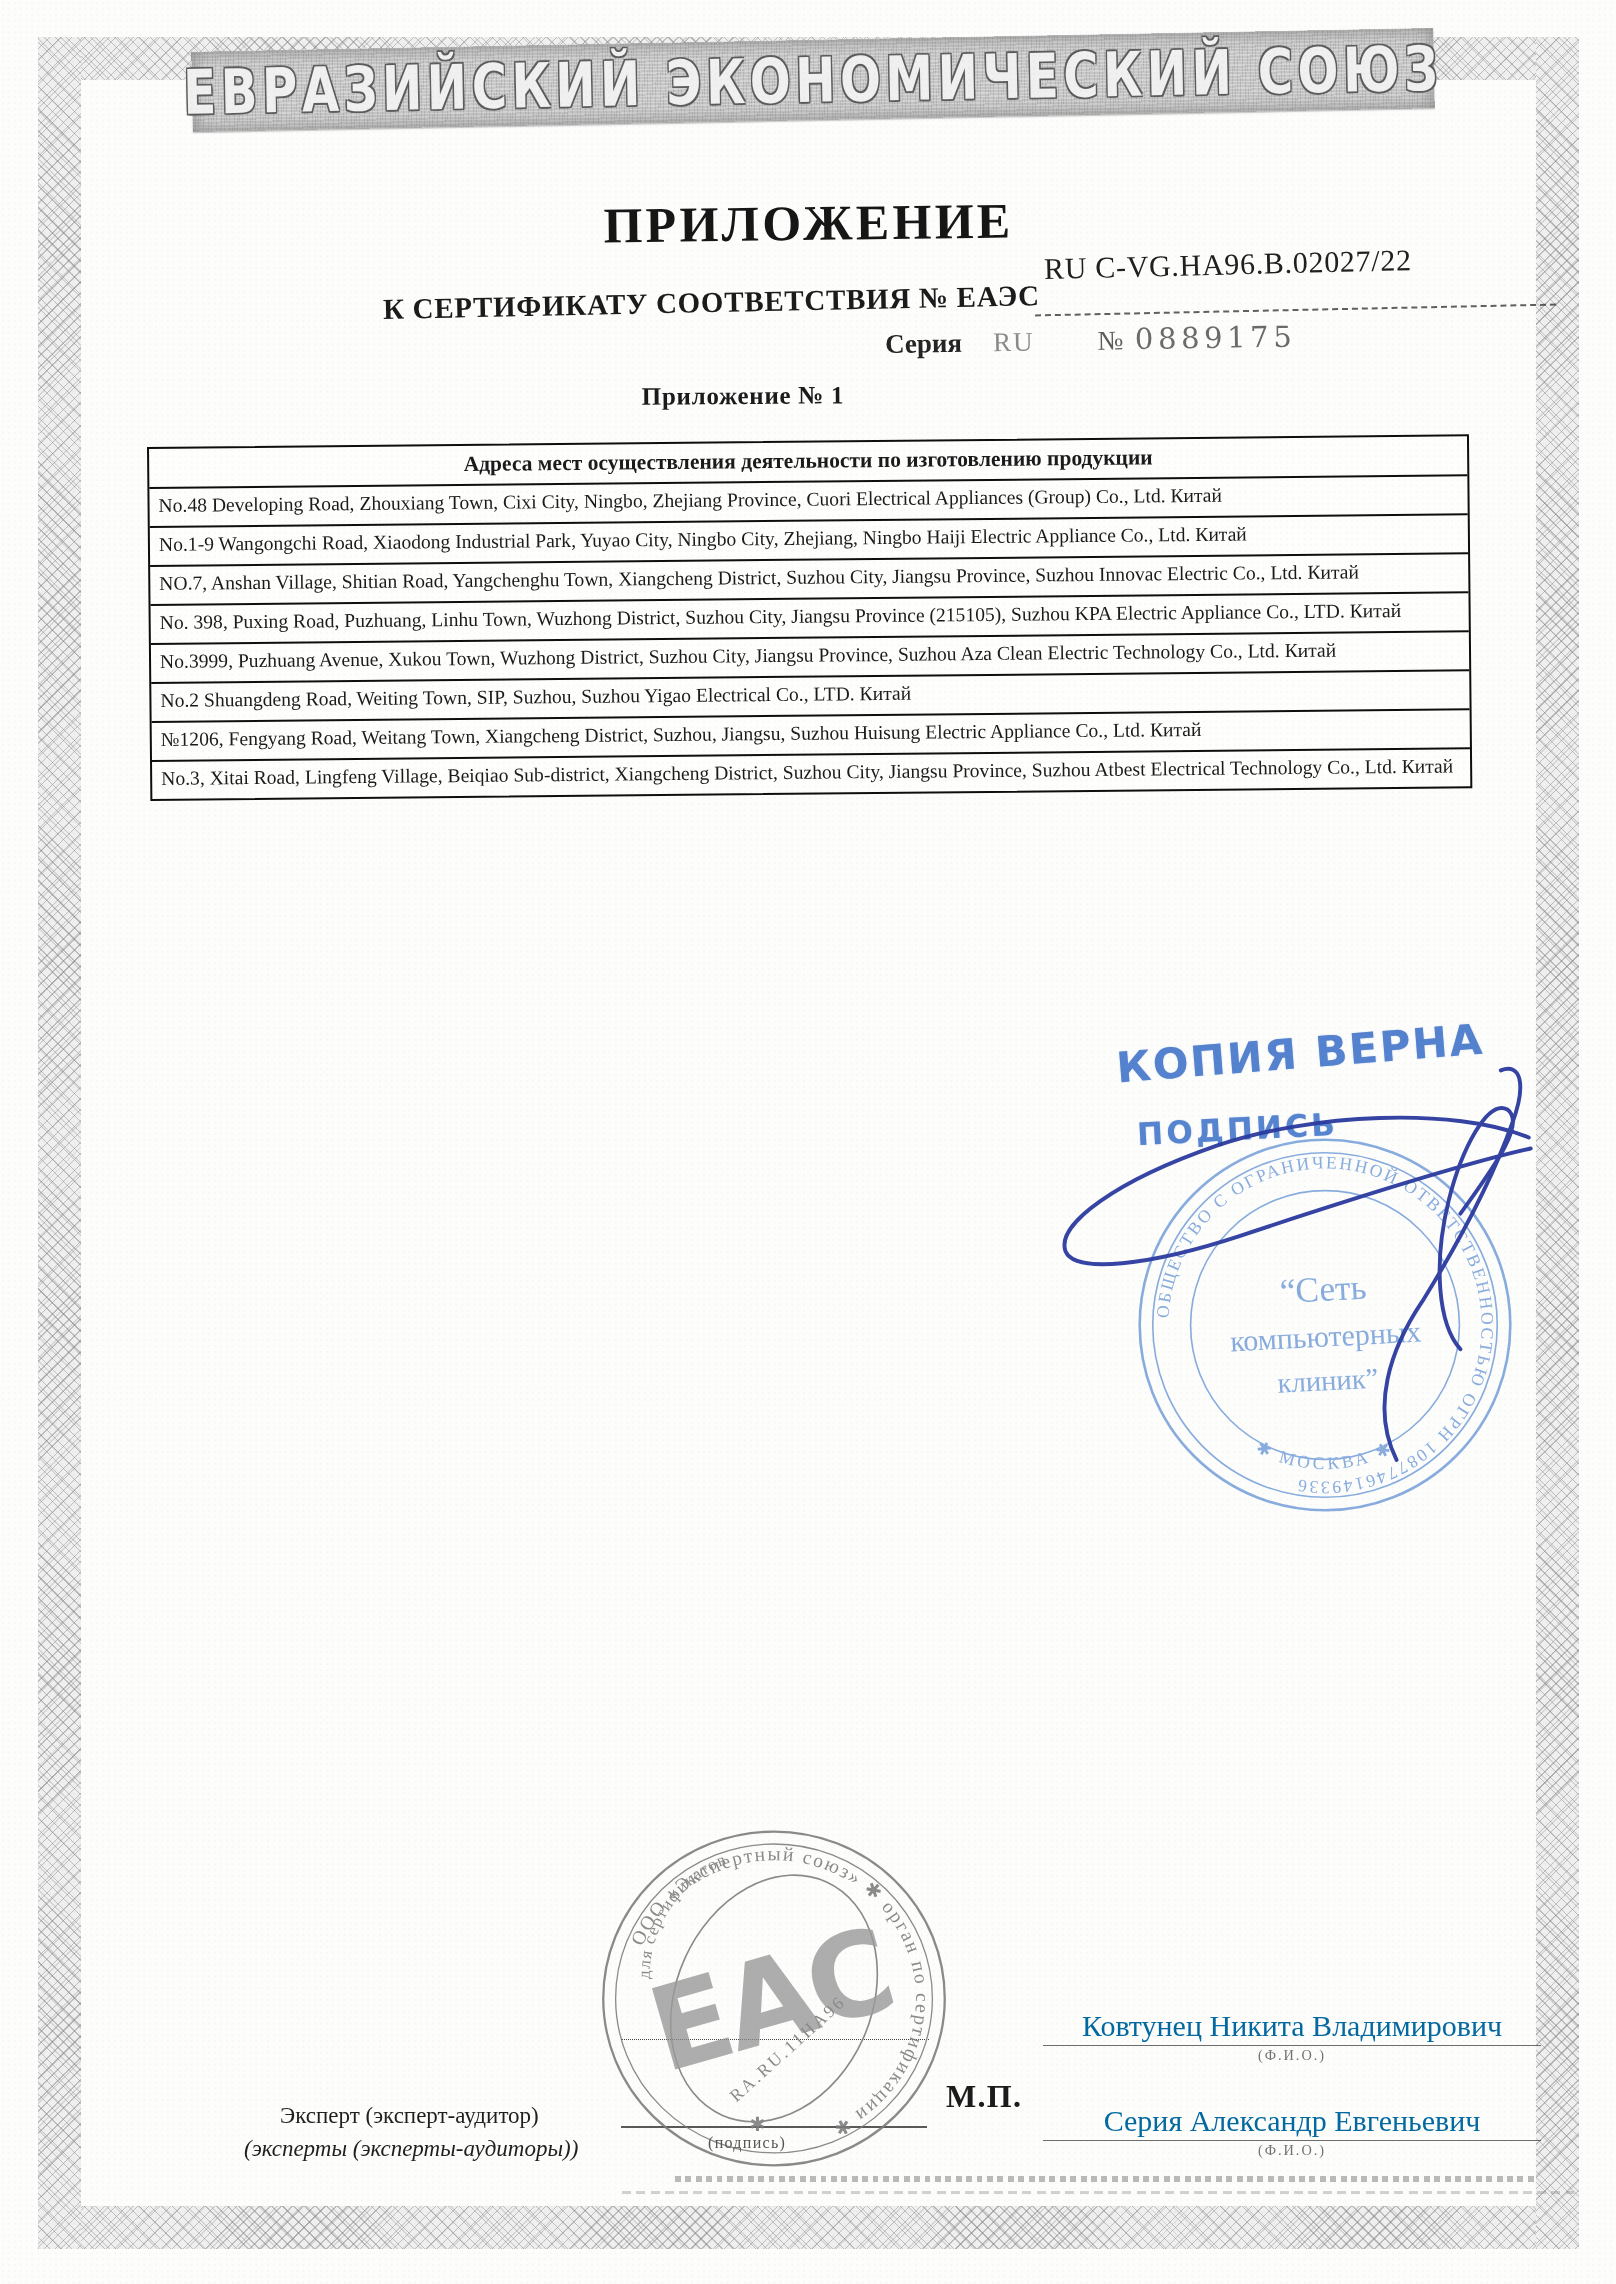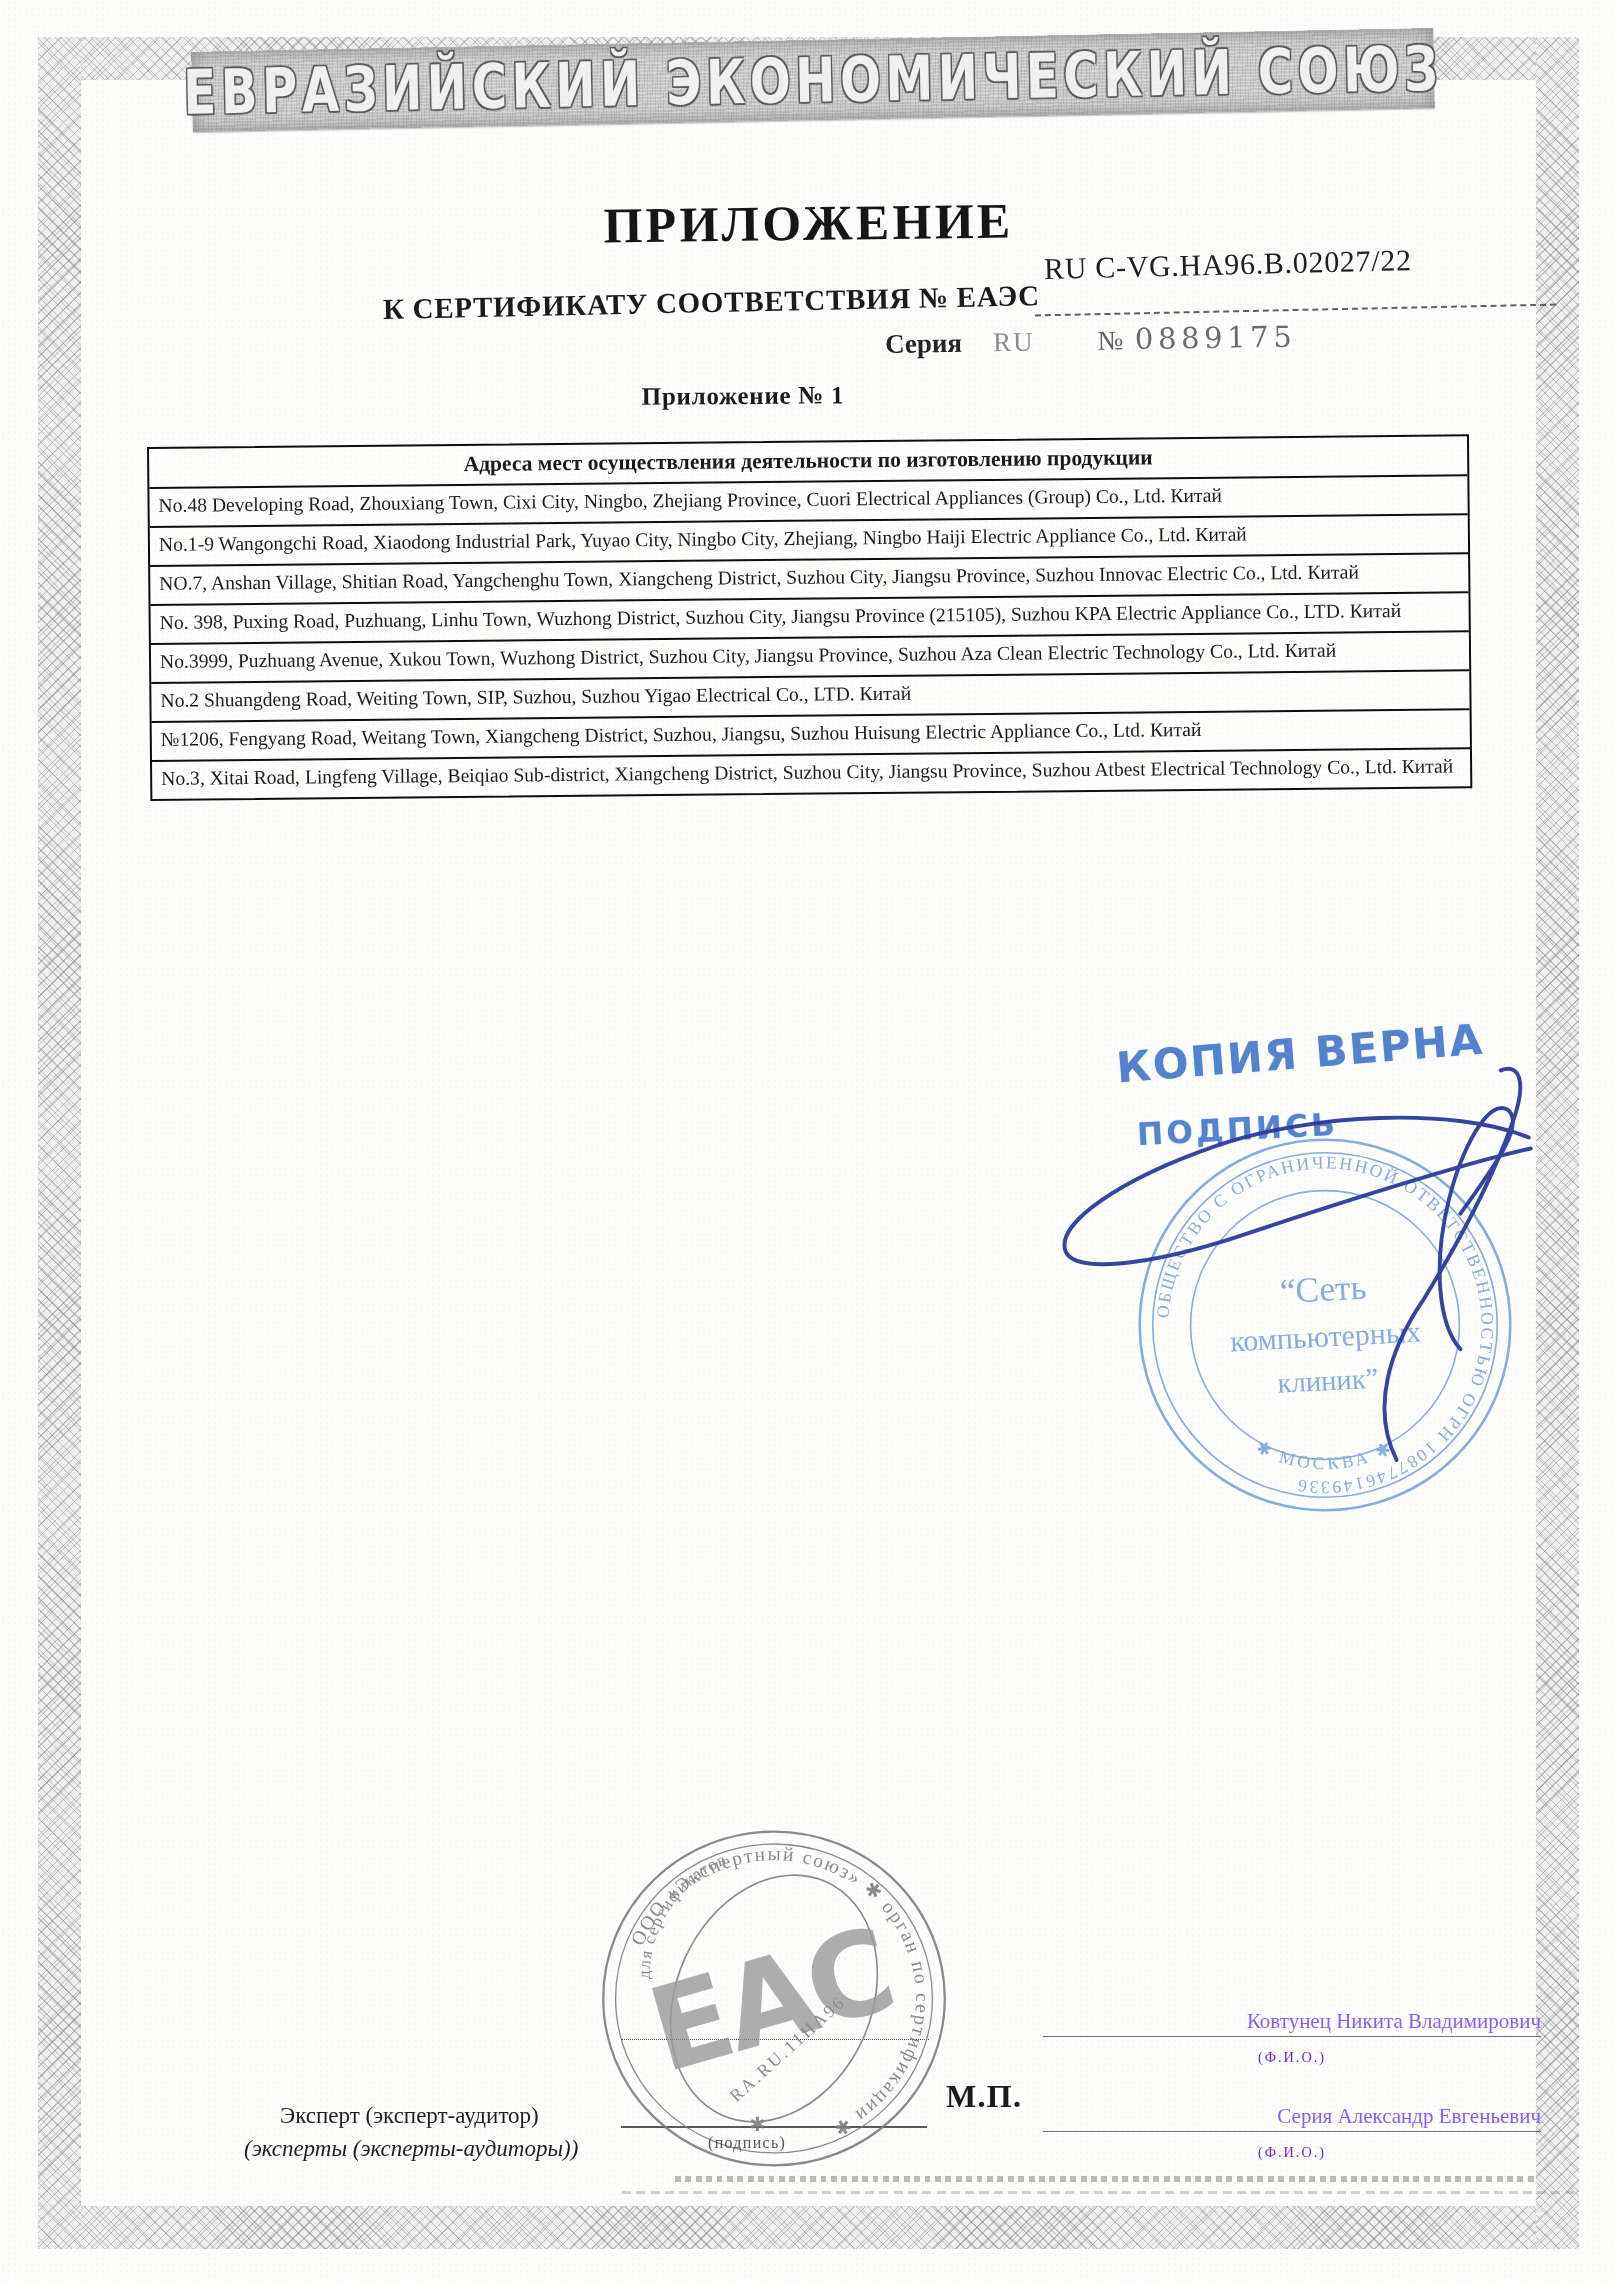--- a/index.html
+++ b/index.html
@@ -121,23 +121,23 @@
   .lab-exp2{left:244px; top:2133px; width:443px;font-style:italic;}
   .sigline1{position:absolute; left:621px; top:2039px; width:308px; height:0; border-top:1.3px dotted #444;}
   .sigline2{position:absolute; left:621px; top:2126px; width:306px; height:0; border-top:2px solid #3c3c3c; opacity:.85;}
   .sig-caption{
     position:absolute; left:708px; top:2134px; font-size:16px; color:#555;
     letter-spacing:1.3px; z-index:3;
   }
   .mp{position:absolute; left:946px; top:2044px; font-size:32px; font-weight:bold; letter-spacing:1.3px;margin-top:34px;}
   .name-block{position:absolute; left:1043px; width:498px; text-align:center;}
   .nb1{top:2009px;} .nb2{top:2104px;}
-  .name-text{font-size:21px; white-space:nowrap; color:#8b5cf6;text-align:right;}
+  .name-text{font-size:30px; white-space:nowrap; color:#0369a1;}
   .name-line{margin-top:2px; border-top:1.3px solid #4a4a4a; opacity:.8;}
-  .fio{font-size:14.3px; letter-spacing:2px; color:#6d28d9; margin-top:12px;}
+  .fio{font-size:14.3px; letter-spacing:2px; color:#737373; margin-top:1px;}
 
   
   .microprint{
     position:absolute; pointer-events:none; filter:blur(0.5px);
   }
   .mp1{left:675px; top:2176px; width:860px; height:5.9px; opacity:.45;
     background:repeating-linear-gradient(90deg,#6a6a6a 0 5.9px, transparent 5.9px 10.4px);}
   .mp2{left:622px; top:2191px; width:952px; height:3.3px; opacity:.32;
     background:repeating-linear-gradient(90deg,#777 0 9px, transparent 9px 14.3px);}
 </style>

